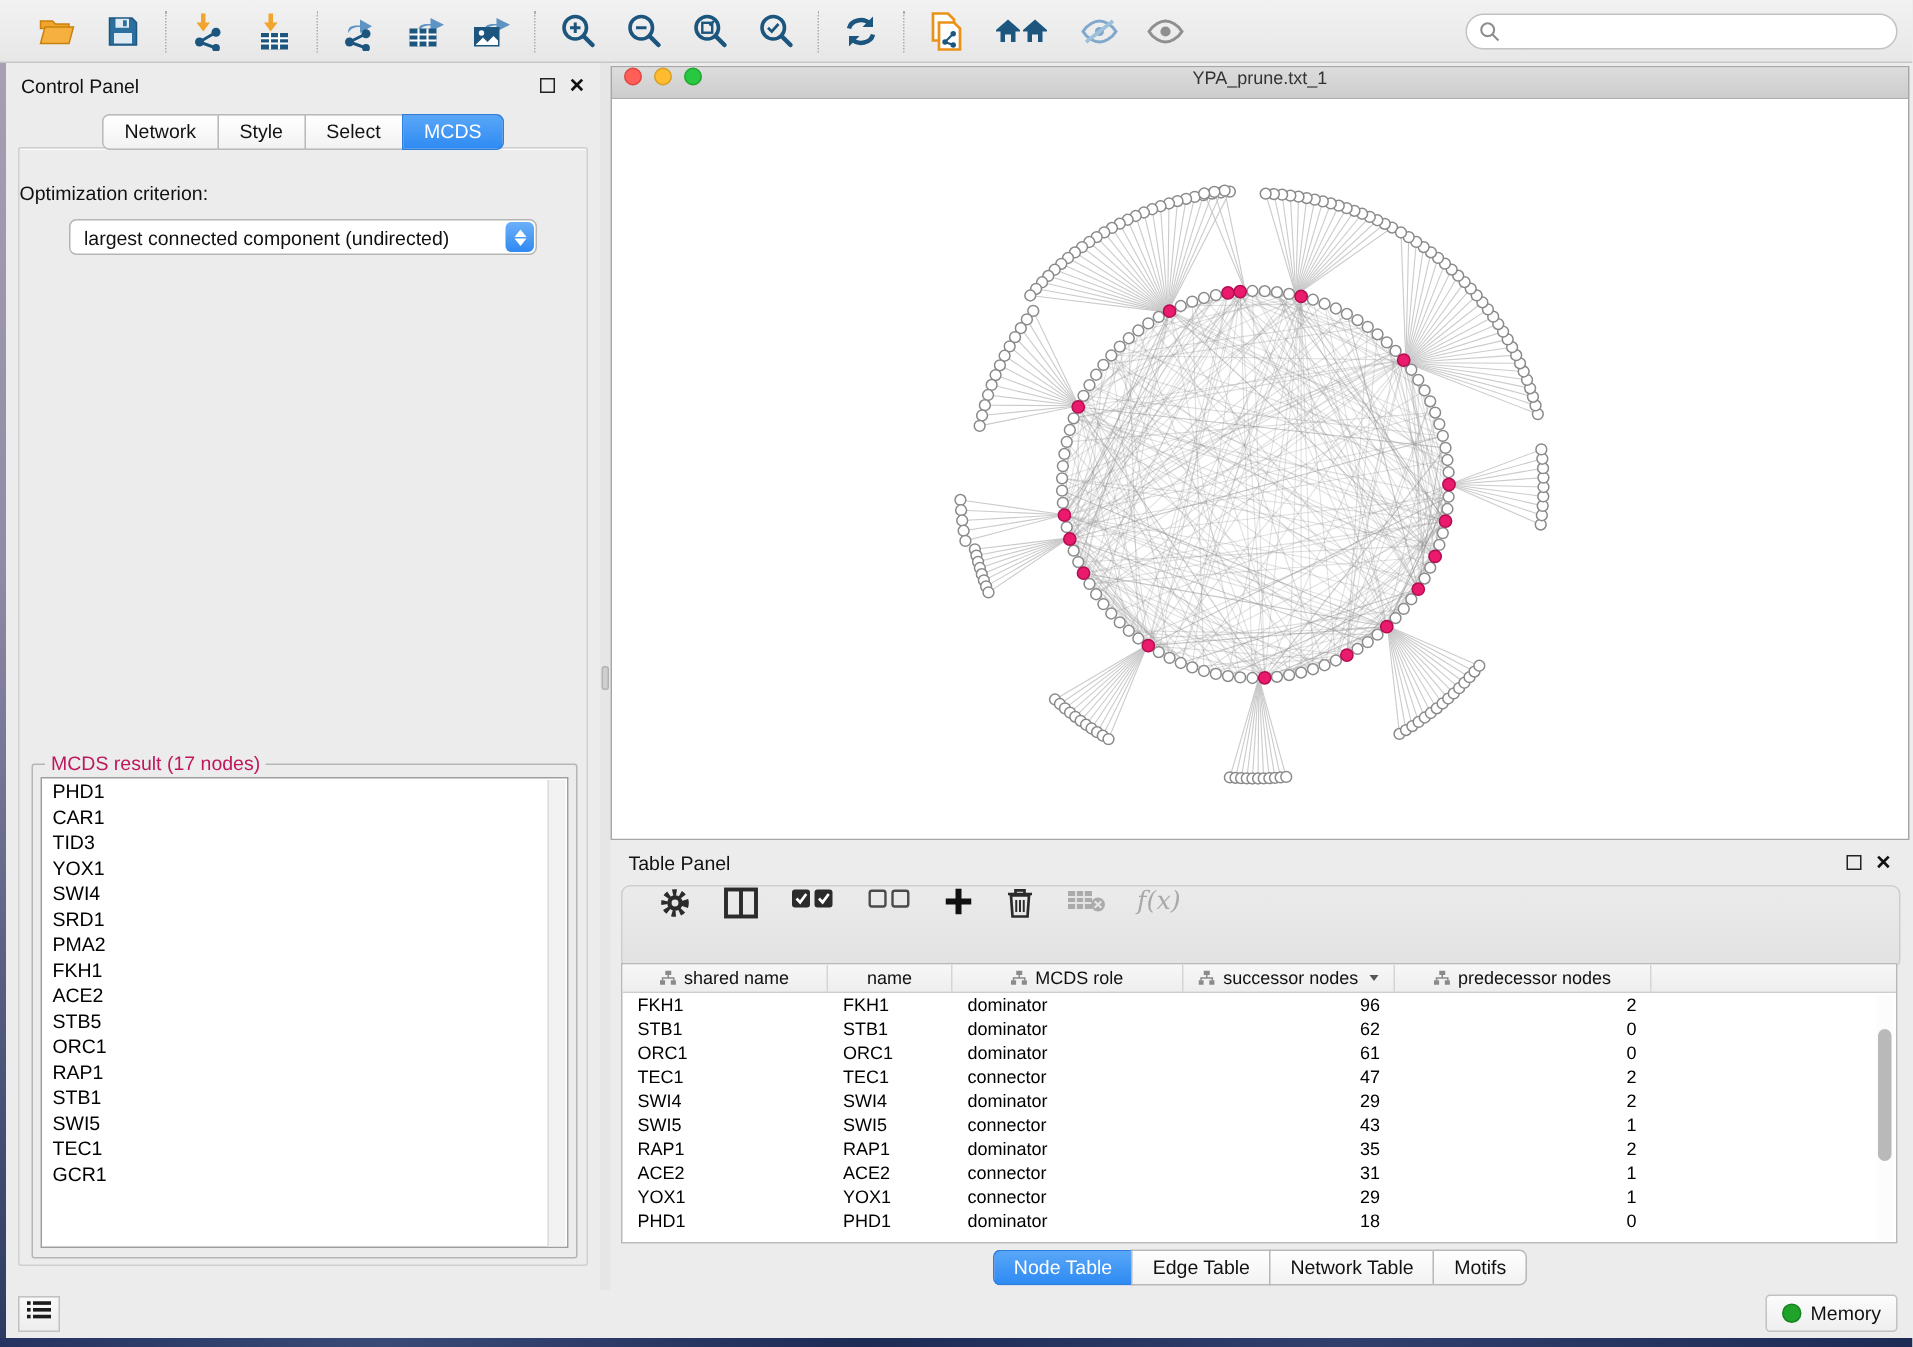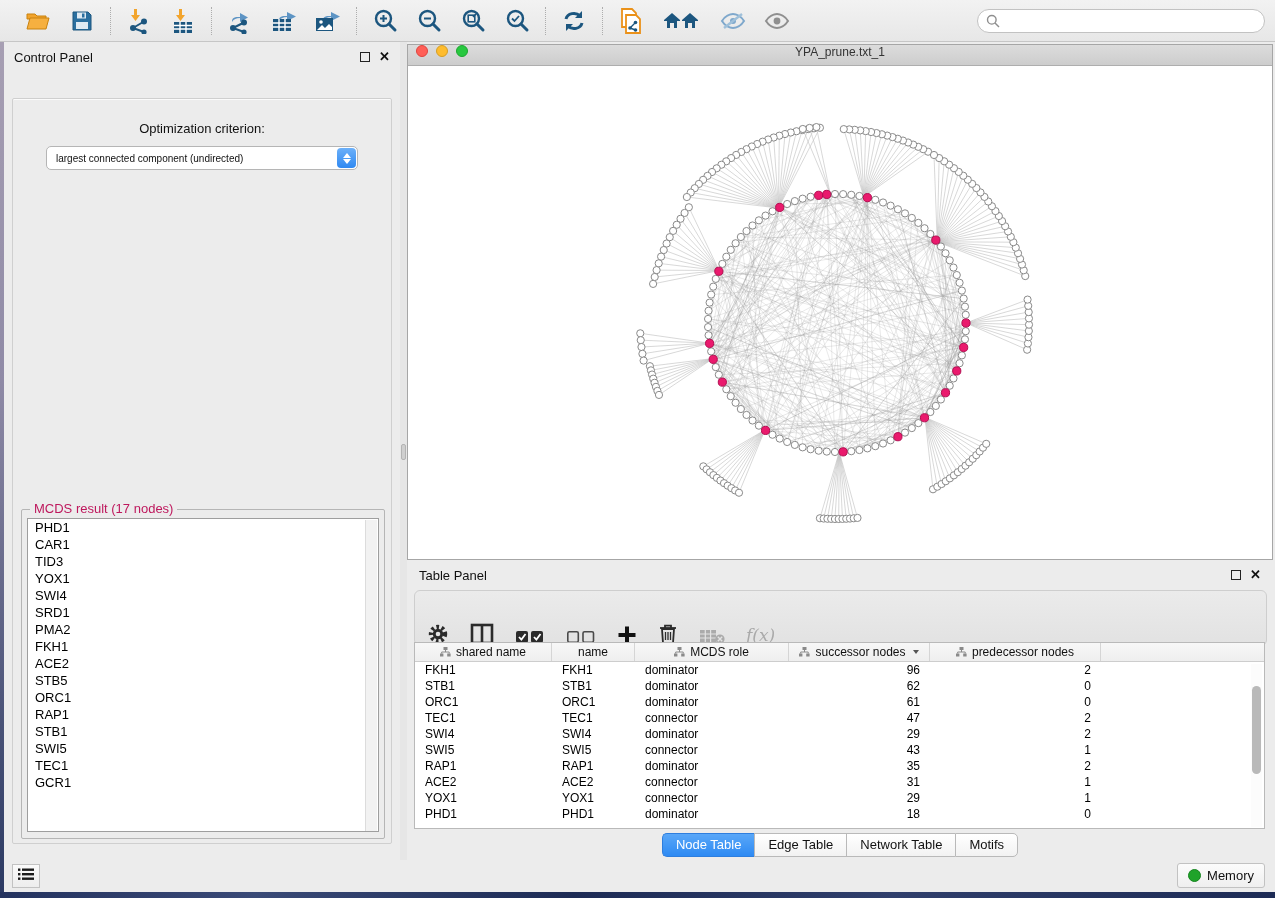--- a/index.html
+++ b/index.html
@@ -31,23 +31,23 @@
   .float-box { width:10px; height:10px; border:1.5px solid #222; background:transparent; }
   .close-x { font-size:13px; font-weight:bold; color:#111; line-height:10px; }
   #cp-tabs { display:flex; justify-content:center; margin-top:8px; position:relative; z-index:3; }
   .seg-tab { font-size:13px; color:#111; background:linear-gradient(#ffffff,#f2f2f2);
     border:1px solid #b9b9b9; border-right:none; padding:3px 14px 4px; }
   .seg-tab:first-child { border-radius:5px 0 0 5px; }
   .seg-tab:last-child { border-radius:0 5px 5px 0; border-right:1px solid #b9b9b9; }
   .seg-tab.active { background:linear-gradient(#59a7f8,#2e8af3); color:#fff; border-color:#2e7ede; }
   #cp-inner { position:absolute; left:8px; top:56px; width:380px; height:746px;
     background:#ececec; border:1px solid #cfcfcf; border-radius:2px; box-shadow:inset 0 1px 0 #fbfbfb; }
-  #opt-label { text-align:center; margin-top:22px; font-size:13px; color:#111; }
+  #opt-label { margin-top:22px; font-size:13px; color:#111; }
   #opt-select { margin:10px auto 0; width:312px; height:24px; background:#fff; border:1px solid #b5b5b5;
-    border-radius:5px; display:flex; align-items:center; font-size:10px; color:#111; padding-left:9px; position:relative; }
+    border-radius:5px; display:flex; align-items:center; font-size:13px; color:#111; padding-left:9px; position:relative; }
   #opt-stepper { position:absolute; right:1px; top:1px; width:19px; height:20px; border-radius:4px;
     background:linear-gradient(#6cb0f9,#2f89f2); display:flex; flex-direction:column; align-items:center; justify-content:center; gap:1px; }
   .chev { width:0; height:0; border-left:4px solid transparent; border-right:4px solid transparent; }
   .chev.up { border-bottom:5px solid #fff; }
   .chev.down { border-top:5px solid #fff; }
   #cp-buttons { display:flex; justify-content:center; gap:15px; margin-top:14px; }
   .cp-btn { font-size:13px; color:#111; background:linear-gradient(#ffffff,#efefef);
     border:1px solid #ababab; border-radius:5px; padding:3px 15px 4px; }
   .cp-btn.focused { box-shadow:0 0 0 3px #a8c9f4; border-color:#7aa8e8; }
   #mcds-fieldset { position:absolute; left:8px; top:410px; width:364px; height:330px;
@@ -75,21 +75,21 @@
   #tl-yellow { background:#febc2e; border:1px solid #d69e23; }
   #tl-green { background:#28c840; border:1px solid #1da72f; }
   #net-title { position:absolute; left:0; right:0; text-align:center; font-size:12px; color:#333; }
   #net-canvas { width:864px; height:493px; background:#fff; }
 
   
   #table-panel { position:absolute; left:407px; top:562px; width:866px; height:298px; background:#ececec; }
   #tp-header { height:24px; display:flex; align-items:center; padding:2px 12px 0; }
   #tp-title { font-size:13px; color:#111; }
   #tp-toolbar { margin:4px 6px 0 7px; height:56px; background:linear-gradient(#ebebeb,#e2e2e2);
-    border:1px solid #cecece; border-radius:6px; display:flex; align-items:flex-end; gap:21px; padding:0 12px; }
+    border:1px solid #cecece; border-radius:6px; display:flex; align-items:flex-start; gap:21px; padding:0 24px; }
   .tp-icon { display:flex; align-items:center; justify-content:center; }
   .fx { font-family:"DejaVu Serif", serif; font-style:italic; font-size:17px; color:#a9a9a9; }
   #node-table { position:absolute; left:7px; top:80px; width:851px; height:187px; background:#fff;
     border:1px solid #b9b9b9; overflow:hidden; }
   #nt-headrow { display:grid; grid-template-columns:137px 83px 154px 141px 171px 1fr;
     height:19px; background:linear-gradient(#f7f7f7,#eeeeee); border-bottom:1px solid #cdcdcd; }
   .nt-h { display:flex; align-items:center; justify-content:center; gap:5px; font-size:12px; color:#111;
     border-right:1px solid #d5d5d5; overflow:hidden; white-space:nowrap; }
   .nt-h:last-child { border-right:none; }
   .sort-chev { width:0; height:0; border-left:3.5px solid transparent; border-right:3.5px solid transparent;
@@ -303,20 +303,26 @@
 </div>
 
 <div id="control-panel">
   <div id="cp-header">
     <span id="cp-title">Control Panel</span>
     <span class="win-ctrls">
       <span class="float-box"></span>
       <span class="close-x">✕</span>
     </span>
   </div>
+  <div id="cp-tabs">
+      <button class="seg-tab">Network</button>
+      <button class="seg-tab">Style</button>
+      <button class="seg-tab">Select</button>
+      <button class="seg-tab active">MCDS</button>
+    </div>
   <div id="cp-inner">
     <div id="opt-label">Optimization criterion:</div>
     <div id="opt-select">
       <span>largest connected component (undirected)</span>
       <span id="opt-stepper">
         <span class="chev up"></span>
           <span class="chev down"></span>
       </span>
     </div>
     <div id="mcds-fieldset">

